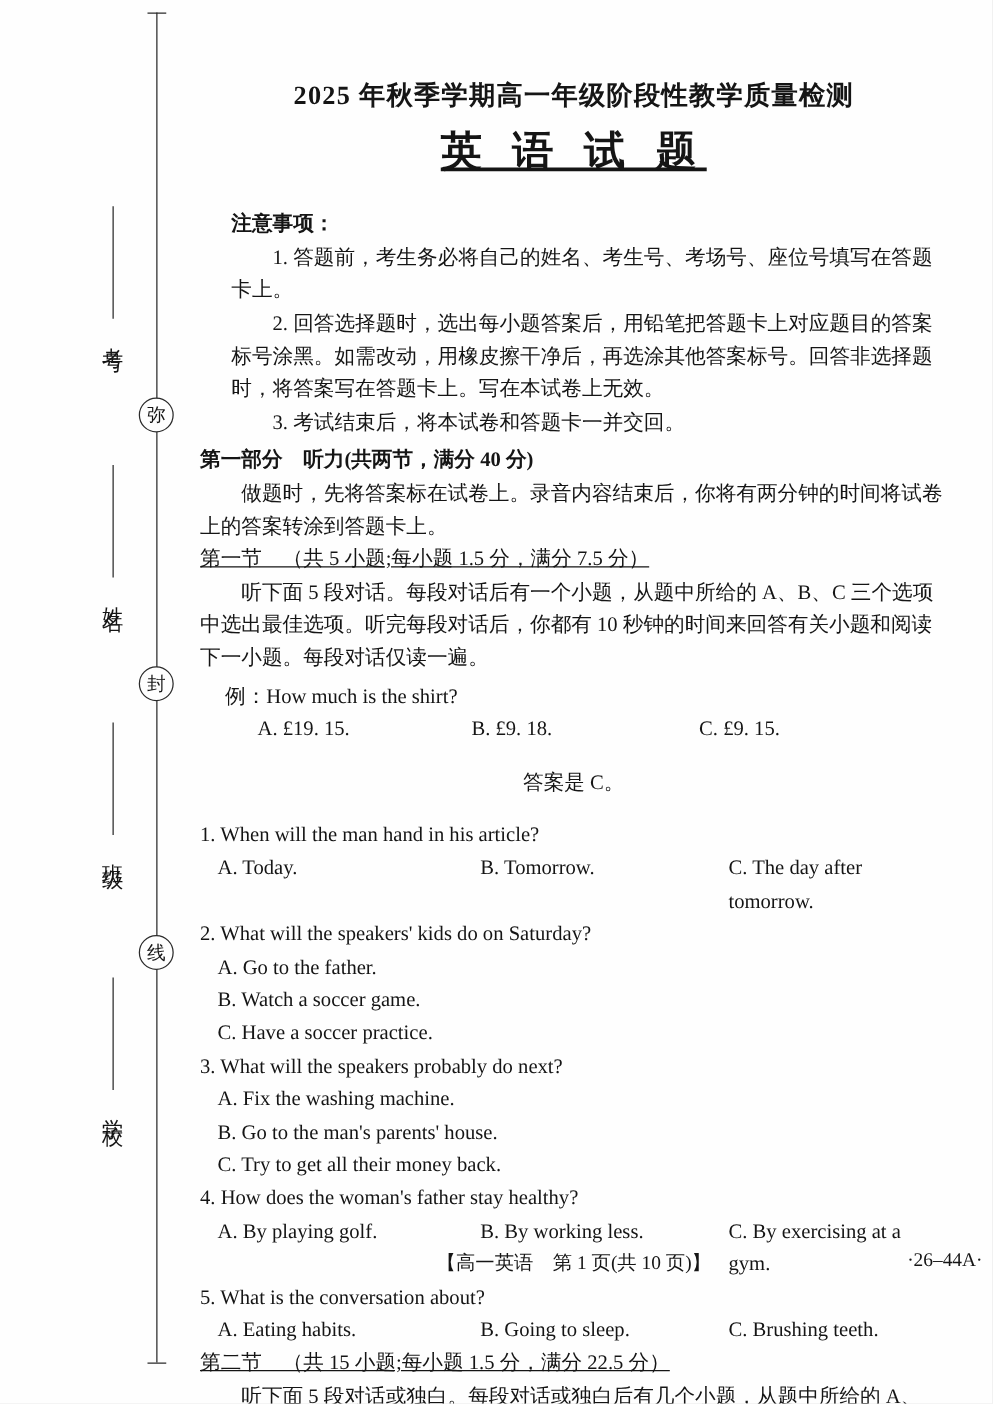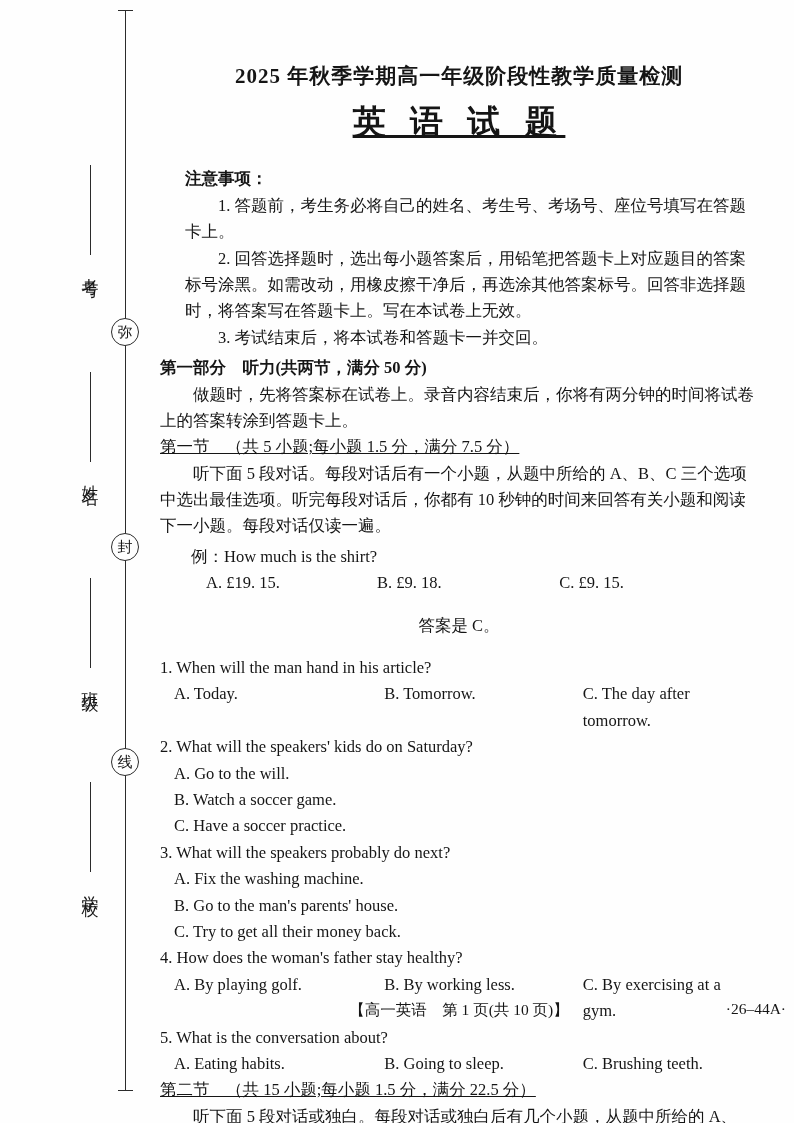--- a/index.html
+++ b/index.html
@@ -95,21 +95,21 @@
   }
 
   .notice { margin-left: 25px; margin-bottom: 4px; }
   .notice-heading { font-weight: bold; }
   .notice p { margin: 0; text-indent: 2em; }
 
   .part-heading { font-weight: bold; margin-top: 4px; }
   .indent-para { margin: 0; text-indent: 2em; }
   .section-heading { margin-top: 0; text-decoration: underline; }
 
-  .example-q { margin-left: 31px; margin-top: 4px; }
+  .example-q { margin-left: 20px; margin-top: 4px; }
   .options-inline {
     display: grid;
     grid-template-columns: 36% 34% 30%;
     padding-left: 14px;
   }
   .options-inline.example-opts { padding-left: 46px; grid-template-columns: 31% 33% 36%; }
   .answer-line { margin: 16px; text-align: center; }
 
   .question { margin: 0; }
   .question .stem { }
@@ -165,21 +165,21 @@
     <div class="exam-header">2025 年秋季学期高一年级阶段性教学质量检测</div>
     <div class="exam-title">英 语 试 题</div>
 
     <div class="notice">
       <div class="notice-heading">注意事项：</div>
       <p>1. 答题前，考生务必将自己的姓名、考生号、考场号、座位号填写在答题卡上。</p>
       <p>2. 回答选择题时，选出每小题答案后，用铅笔把答题卡上对应题目的答案标号涂黑。如需改动，用橡皮擦干净后，再选涂其他答案标号。回答非选择题时，将答案写在答题卡上。写在本试卷上无效。</p>
       <p>3. 考试结束后，将本试卷和答题卡一并交回。</p>
     </div>
 
-    <div class="part-heading">第一部分　听力(共两节，满分 50 分)</div>
+    <div class="part-heading">第一部分　听力(共两节，满分 40 分)</div>
     <p class="indent-para">做题时，先将答案标在试卷上。录音内容结束后，你将有两分钟的时间将试卷上的答案转涂到答题卡上。</p>
 
     <div class="section-heading">第一节　（共 5 小题;每小题 1.5 分，满分 7.5 分）</div>
     <p class="indent-para">听下面 5 段对话。每段对话后有一个小题，从题中所给的 A、B、C 三个选项中选出最佳选项。听完每段对话后，你都有 10 秒钟的时间来回答有关小题和阅读下一小题。每段对话仅读一遍。</p>
 
     <div class="example-q">例：How much is the shirt?</div>
     <div class="options-inline example-opts">
       <span>A. £19. 15.</span>
       <span>B. £9. 18.</span>
       <span>C. £9. 15.</span>
@@ -191,21 +191,21 @@
       <div class="options-inline">
         <span>A. Today.</span>
         <span>B. Tomorrow.</span>
         <span>C. The day after tomorrow.</span>
       </div>
     </div>
 
     <div class="question">
       <div class="stem">2. What will the speakers' kids do on Saturday?</div>
       <div class="options-stacked">
-        <div>A. Go to the will.</div>
+        <div>A. Go to the father.</div>
         <div>B. Watch a soccer game.</div>
         <div>C. Have a soccer practice.</div>
       </div>
     </div>
 
     <div class="question">
       <div class="stem">3. What will the speakers probably do next?</div>
       <div class="options-stacked">
         <div>A. Fix the washing machine.</div>
         <div>B. Go to the man's parents' house.</div>

